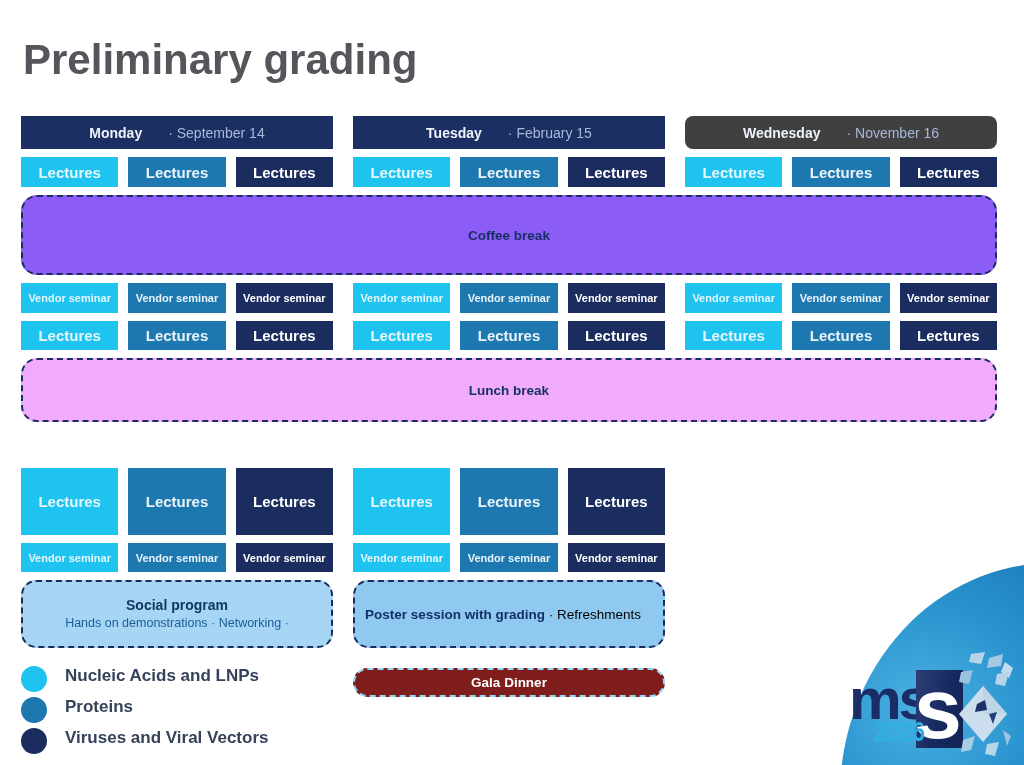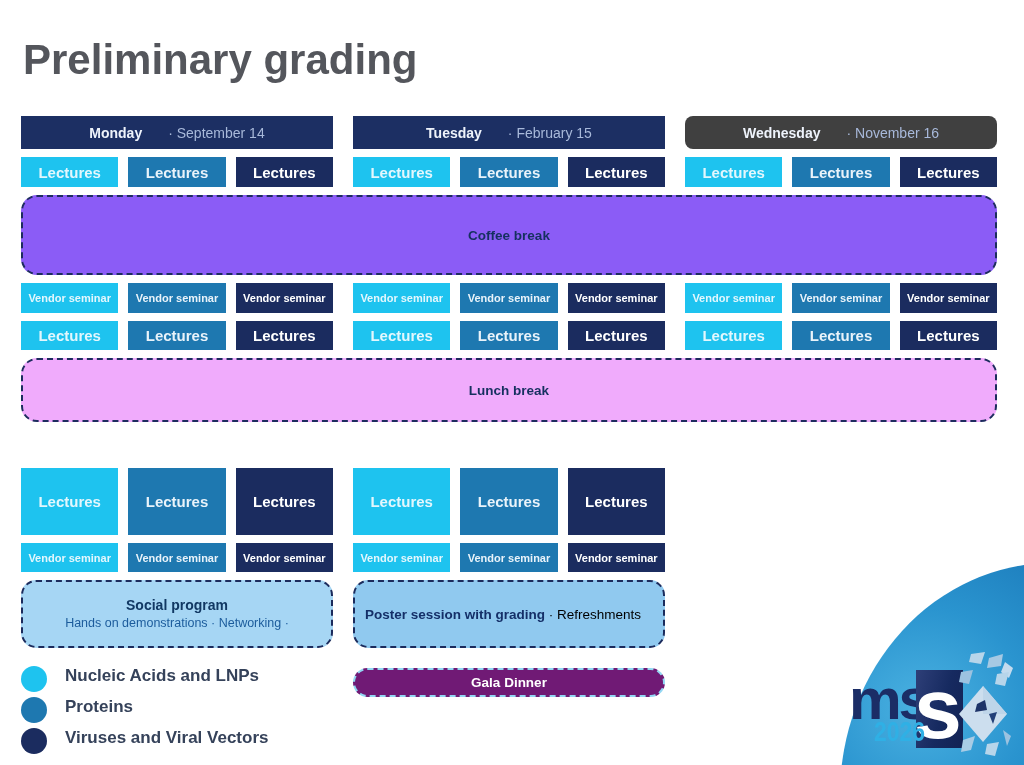--- a/index.html
+++ b/index.html
@@ -210,21 +210,21 @@
     <div class="legend-row">
       <span class="dot" style="background: rgb(30, 120, 176);"></span>
       <span class="legend-label">Proteins</span>
     </div>
     <div class="legend-row">
       <span class="dot" style="background: rgb(27, 44, 95);"></span>
       <span class="legend-label">Viruses and Viral Vectors</span>
     </div>
   </div>
   <div class="gala-wrap row11 col2">
-    <div class="gala" style="background: #701a75;">Gala Dinner</div>
+    <div class="gala" style="background: #7f1d1d;">Gala Dinner</div>
   </div>
 
 </section>
 
 <div class="logo">
   <div class="blob"></div>
   <div class="logo-ms">ms</div>
   <div class="logo-square"></div>
   <div class="logo-s">s</div>
   <svg class="crystal" width="60" height="105" viewBox="0 0 60 105">

